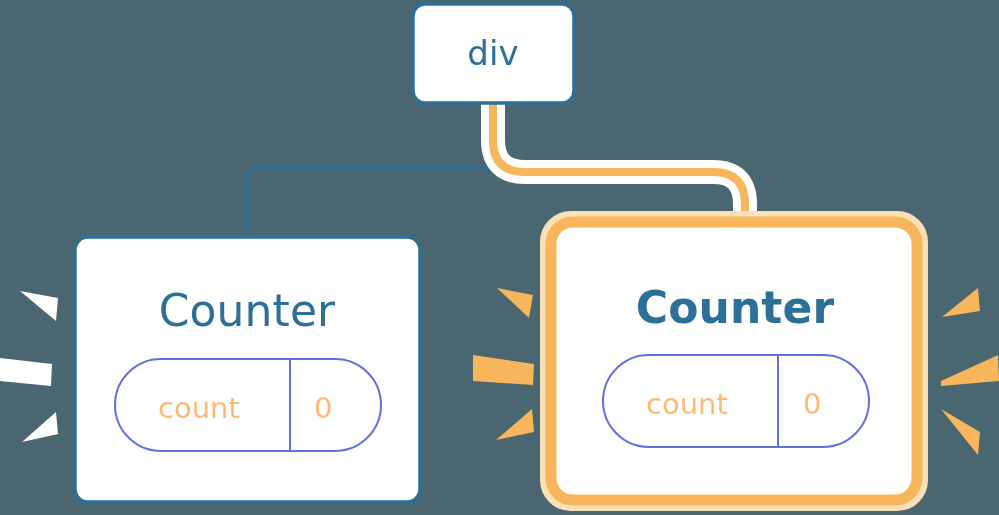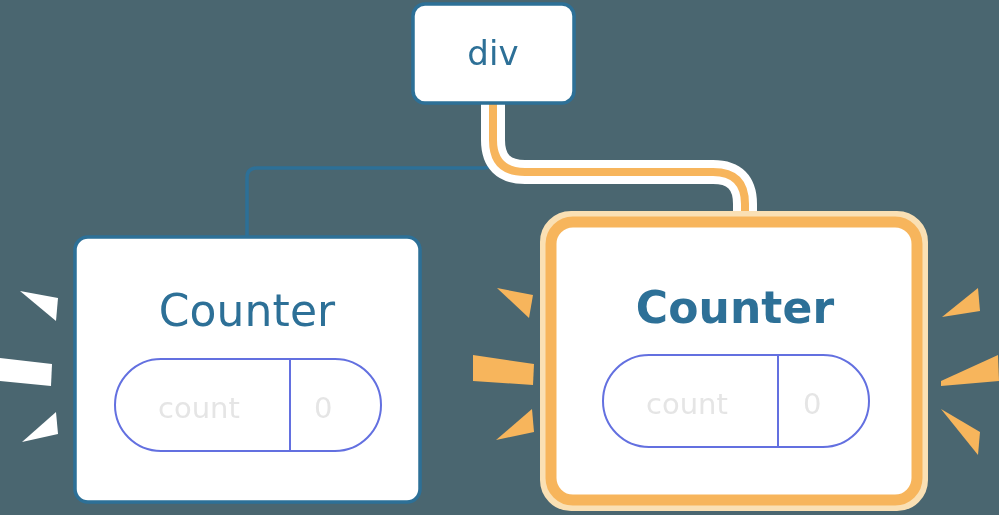--- a/index.html
+++ b/index.html
@@ -60,21 +60,21 @@
   }
   .counter-label-right {
     left: 565px;
     top: 286px;
     width: 340px;
     font-weight: 700;
   }
 
   .pill-text {
     position: absolute;
-    color: #e5e5e5;
+    color: #fdba74;
     font-size: 29px;
     line-height: 1;
     white-space: nowrap;
     user-select: none;
   }
   .pill-key-left  { left: 158px; top: 394px; }
   .pill-val-left  { left: 314px; top: 394px; }
   .pill-key-right { left: 646px; top: 390px; }
   .pill-val-right { left: 803px; top: 390px; }
 </style>

